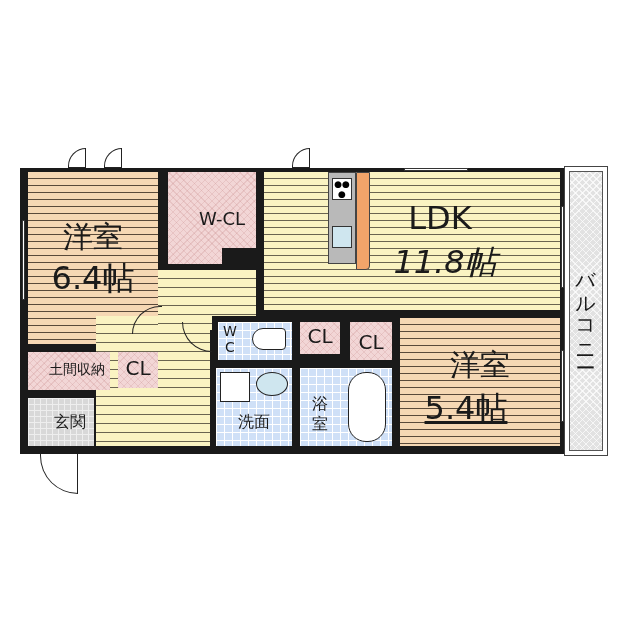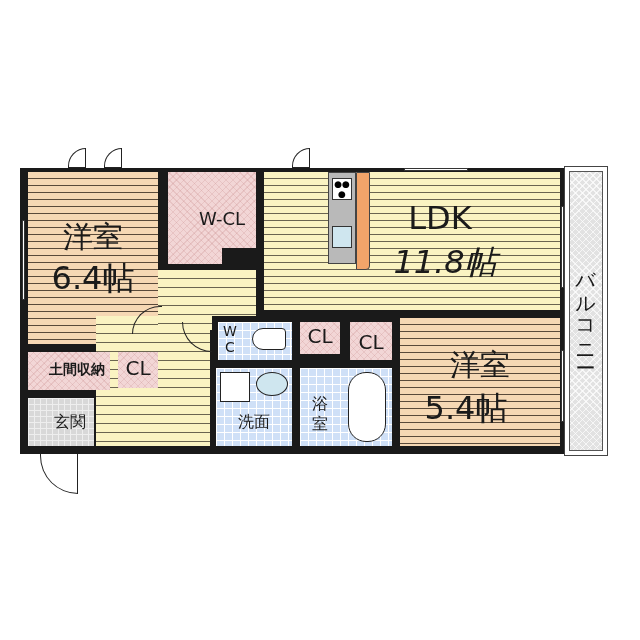--- a/index.html
+++ b/index.html
@@ -41,21 +41,21 @@
 <div class="abs" style="left:328px;top:172px;width:28px;height:92px;background:#b9b9b9;border:1px solid #444;"></div>
 <div class="abs" style="left:332px;top:178px;width:20px;height:22px;background:#fff;border:1px solid #333;font-size:9px;line-height:10px;text-align:center;">●●<br>●</div>
 <div class="abs" style="left:332px;top:226px;width:20px;height:22px;background:#cfe6ef;border:1px solid #333;"></div>
 <div class="abs" style="left:356px;top:172px;width:14px;height:98px;background:#f2a46a;border:1px solid #444;border-radius:0 0 4px 0;"></div>
 
 <div class="abs" style="left:564px;top:166px;width:44px;height:290px;border:1px solid #444;background:#fff;"></div>
 <div class="abs balcony" style="left:569px;top:171px;width:34px;height:280px;"></div>
 <div class="label vtext" style="left:576px;top:258px;font-size:20px;letter-spacing:2px;">バルコニー</div>
 
 <div class="abs closet" style="left:28px;top:352px;width:82px;height:38px;"></div>
-<div class="label" style="left:28px;top:362px;width:98px;font-size:14px;font-weight:bold;">土間収納</div>
+<div class="label" style="left:28px;top:362px;width:98px;font-size:14px;">土間収納</div>
 <div class="abs closet" style="left:118px;top:352px;width:40px;height:36px;"></div>
 <div class="label" style="left:118px;top:358px;width:40px;font-size:20px;">CL</div>
 
 <div class="abs entry" style="left:28px;top:398px;width:66px;height:48px;"></div>
 <div class="label" style="left:28px;top:414px;width:84px;font-size:16px;">玄関</div>
 
 <div class="abs tile" style="left:218px;top:322px;width:74px;height:38px;"></div>
 <div class="label" style="left:220px;top:324px;width:20px;font-size:14px;">W</div>
 <div class="label" style="left:220px;top:340px;width:20px;font-size:14px;">C</div>
 <div class="abs" style="left:252px;top:328px;width:34px;height:22px;border:1.5px solid #222;border-radius:11px 4px 4px 11px;background:#fff;"></div>
@@ -70,21 +70,21 @@
 <div class="abs" style="left:256px;top:372px;width:32px;height:24px;border:1.5px solid #222;border-radius:50%;background:#cfe6ef;"></div>
 <div class="label" style="left:216px;top:414px;width:76px;font-size:16px;">洗面</div>
 
 <div class="abs tile" style="left:300px;top:368px;width:92px;height:78px;"></div>
 <div class="label" style="left:308px;top:396px;width:24px;font-size:16px;">浴</div>
 <div class="label" style="left:308px;top:416px;width:24px;font-size:16px;">室</div>
 <div class="abs" style="left:348px;top:372px;width:38px;height:70px;border:1.5px solid #222;border-radius:18px;background:#fff;"></div>
 
 <div class="abs floor-wood" style="left:400px;top:318px;width:160px;height:128px;"></div>
 <div class="label" style="left:400px;top:350px;width:160px;font-size:30px;">洋室</div>
-<div class="label" style="left:400px;top:392px;width:132px;font-size:32px;">5.4帖</div>
+<div class="label" style="left:400px;top:392px;width:132px;font-size:32px;text-decoration:underline;">5.4帖</div>
 
 <div class="door-arc" style="left:68px;top:148px;width:18px;height:20px;border-radius:18px 0 0 0;"></div>
 <div class="door-arc" style="left:104px;top:148px;width:18px;height:20px;border-radius:18px 0 0 0;"></div>
 <div class="door-arc" style="left:292px;top:148px;width:18px;height:20px;border-radius:18px 0 0 0;"></div>
 <div class="door-arc" style="left:40px;top:454px;width:38px;height:40px;border-radius:0 0 0 38px;border-top:none;"></div>
 <div class="door-arc" style="left:132px;top:306px;width:30px;height:28px;border-radius:30px 0 0 0;background:transparent;border-right:none;border-bottom:none;"></div>
 <div class="door-arc" style="left:182px;top:322px;width:30px;height:30px;border-radius:0 0 0 30px;background:transparent;border-right:none;border-top:none;"></div>
 
 <div class="abs" style="left:22px;top:220px;width:3px;height:80px;background:#fff;border:1px solid #333;"></div>
 <div class="abs" style="left:404px;top:168px;width:64px;height:3px;background:#fff;border:1px solid #333;"></div>

